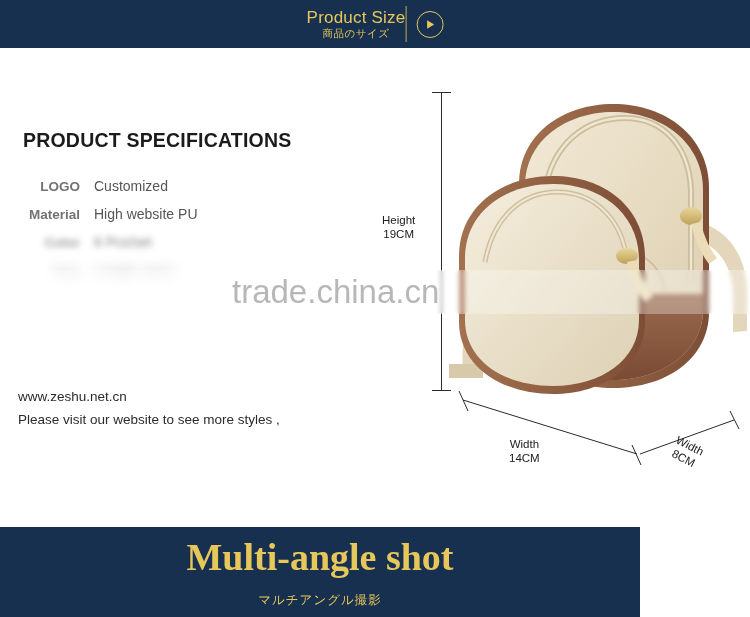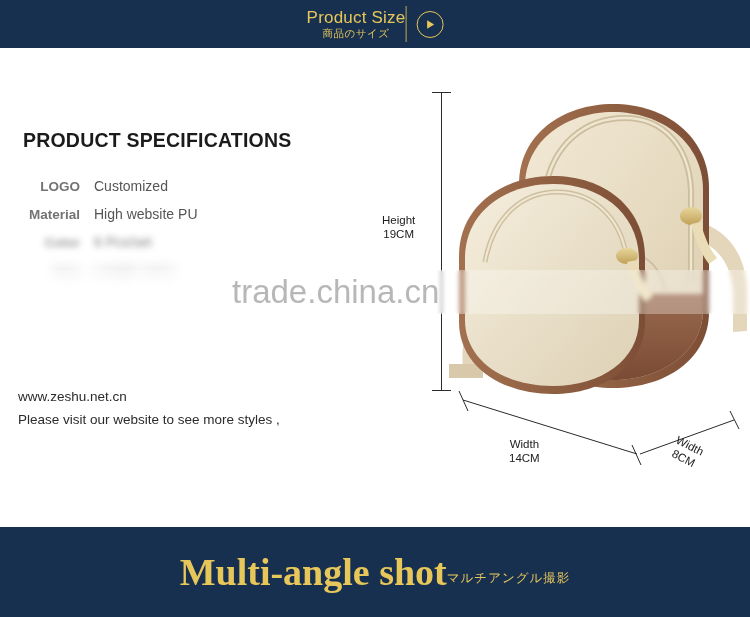--- a/index.html
+++ b/index.html
@@ -206,25 +206,25 @@
     height: 44px;
     background: rgba(255,255,255,0.30);
     backdrop-filter: blur(2px);
   }
 
   
   .bottom-banner {
     position: absolute;
     left: 0;
     top: 527px;
-    width: 750px;
+    width: 640px;
     height: 90px;
     background: #17304f;
     display: flex;
-    flex-direction: row;
+    flex-direction: column;
     align-items: center;
     justify-content: center;
   }
   .bottom-title {
     color: #e8c75a;
     font-family: "Liberation Serif", serif;
     font-weight: bold;
     font-size: 38px;
     line-height: 44px;
     letter-spacing: 0px;

